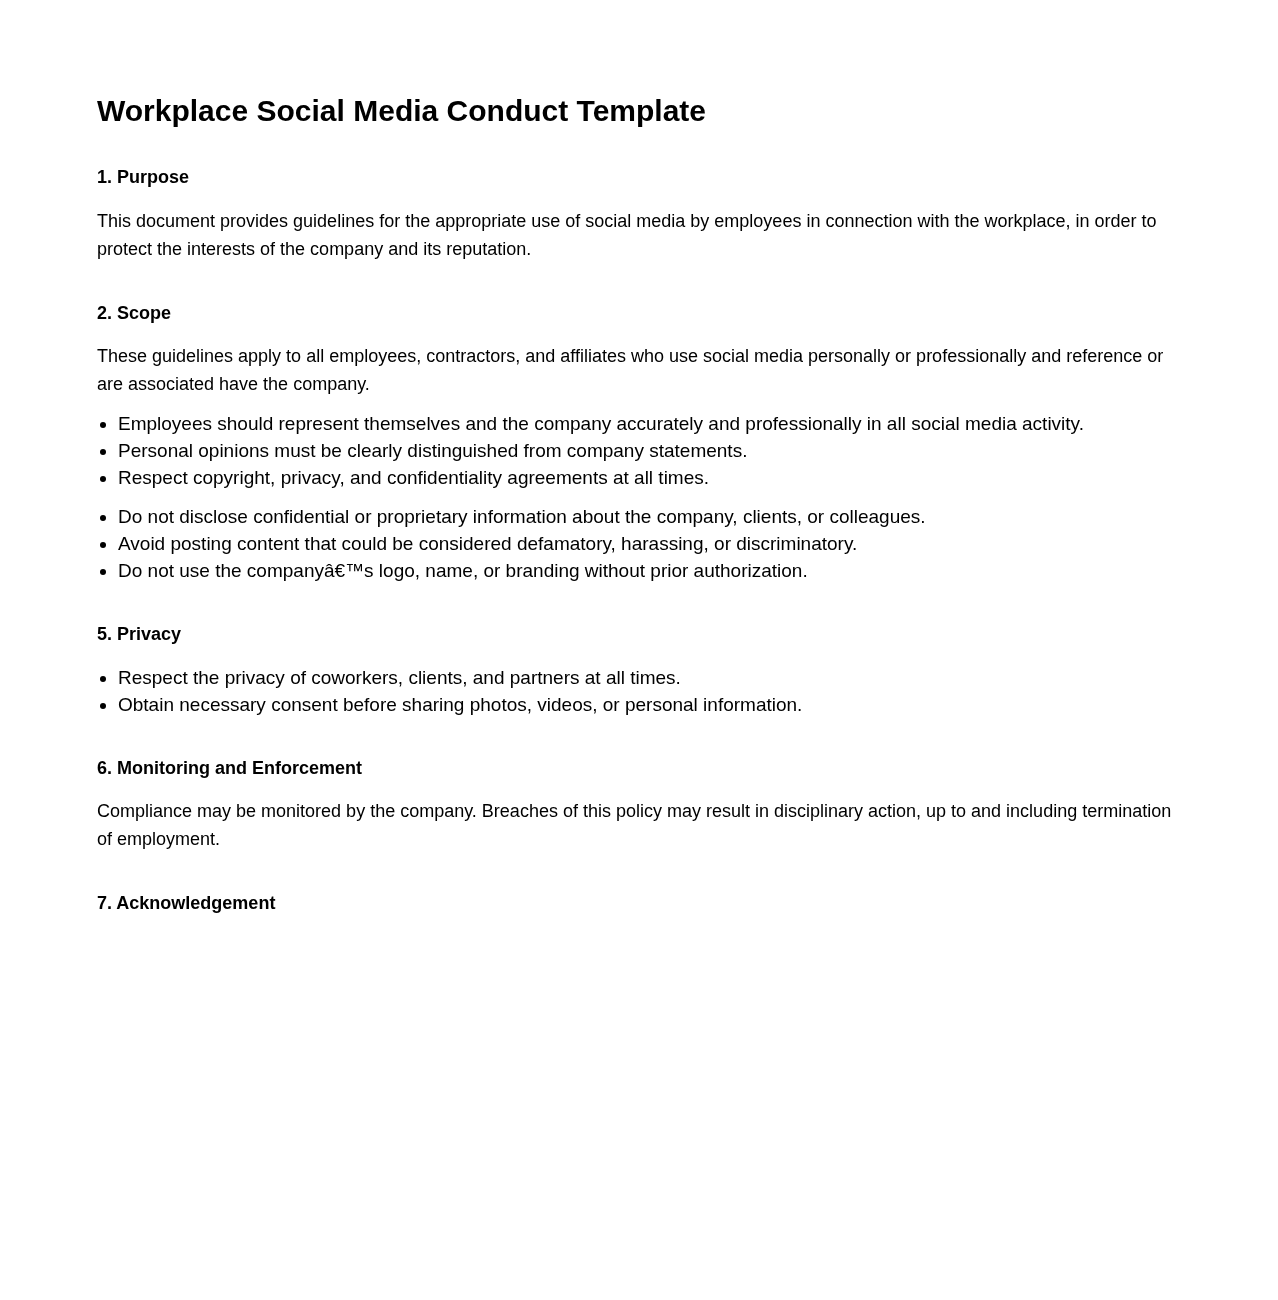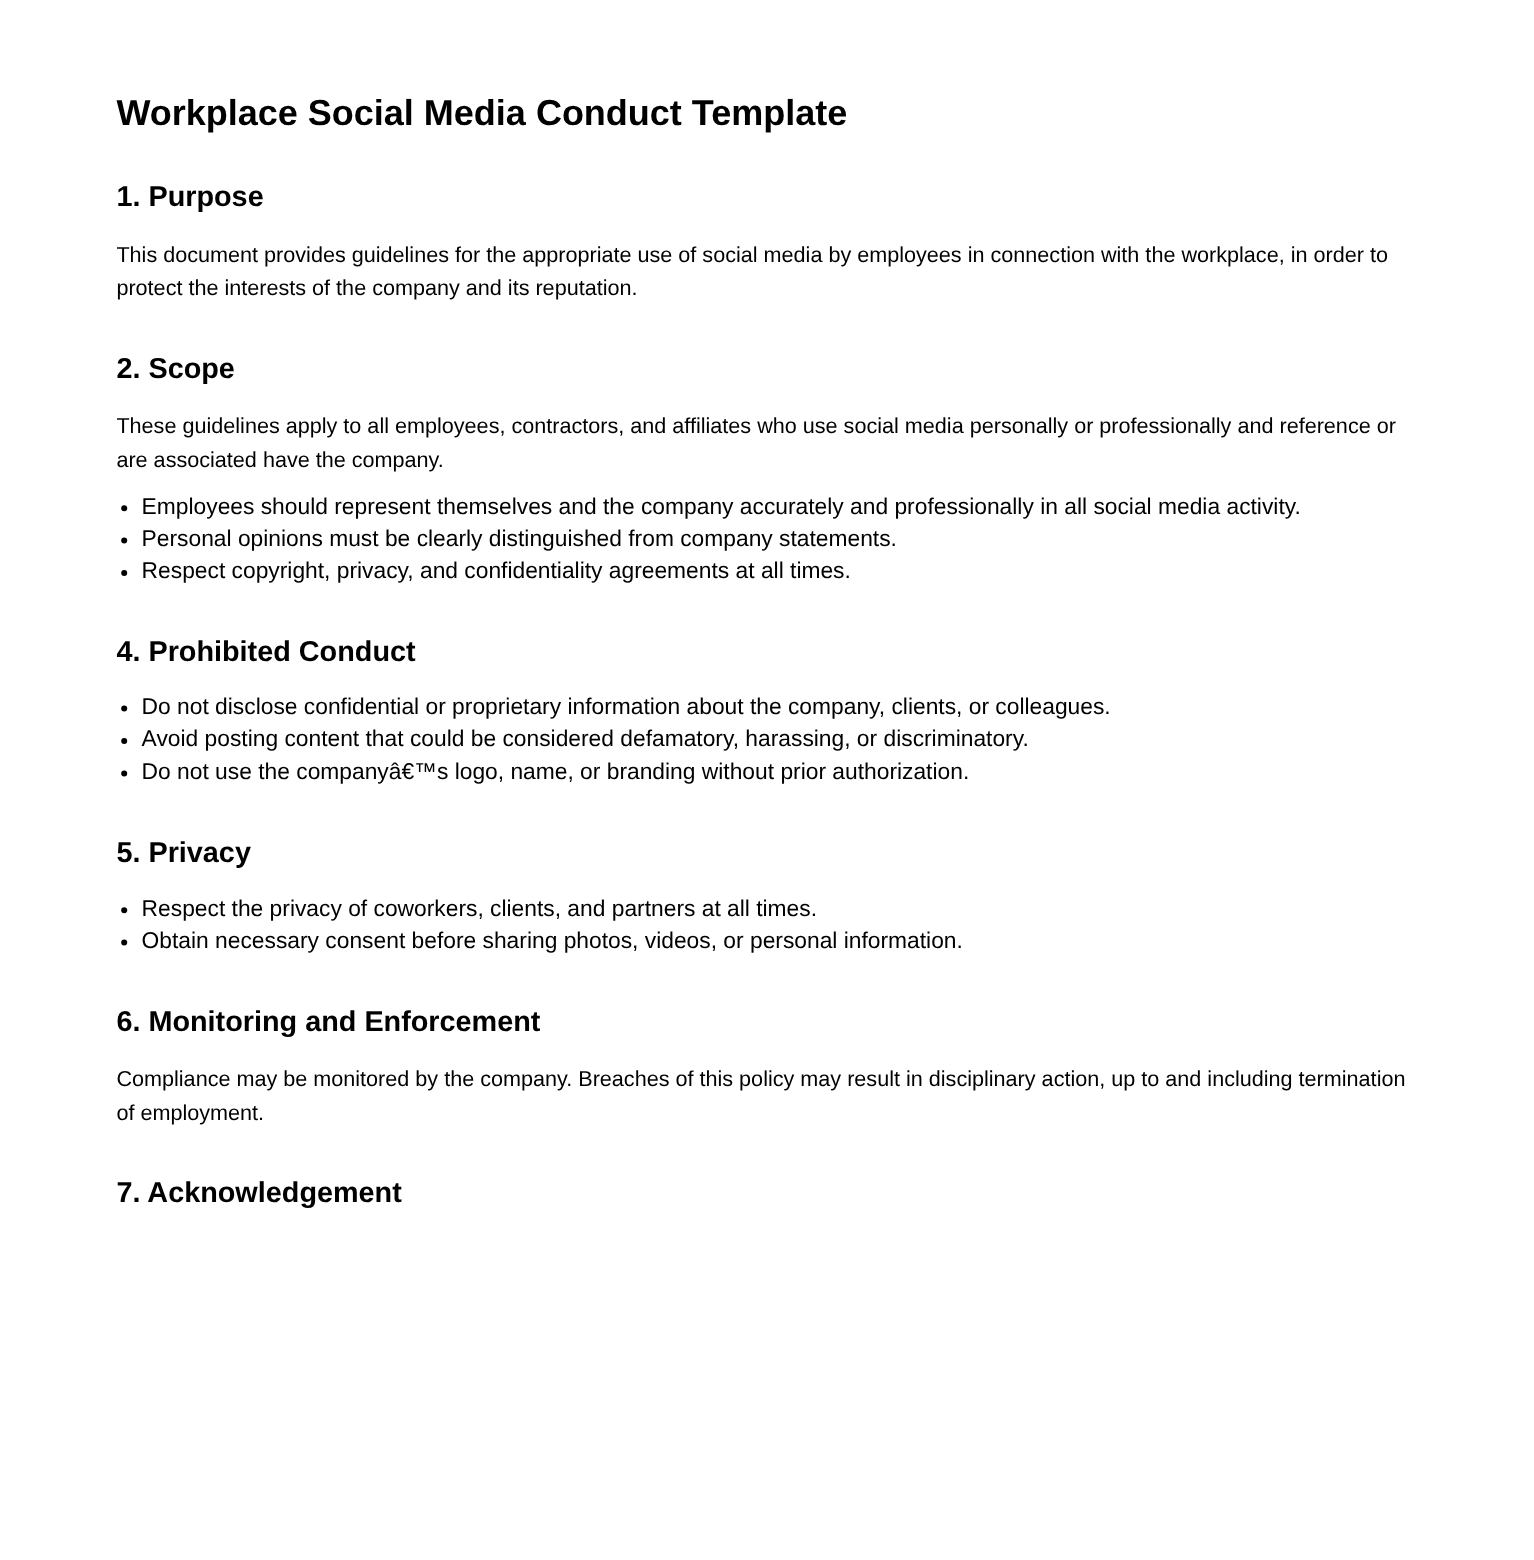--- a/index.html
+++ b/index.html
@@ -10,32 +10,32 @@
   }
   body {
     width: 1278px;
     height: 1300px;
     font-family: "Liberation Sans", "DejaVu Sans", sans-serif;
     color: #000000;
     -webkit-font-smoothing: antialiased;
   }
   .page {
     width: 1084px;
-    margin: 0 auto;
+    margin: 16px auto;
     padding-top: 78px;
   }
   h1 {
     font-size: 30px;
     line-height: 1.1;
     font-weight: 700;
     margin: 0 0 28px 0;
     letter-spacing: 0;
   }
   h2 {
-    font-size: 24px;
+    font-size: 18px;
     line-height: 1.2;
     font-weight: 700;
     margin: 40px 0 18px 0;
   }
   p {
     font-size: 18px;
     line-height: 28px;
     margin: 0 0 12px 0;
   }
   ul {
@@ -63,21 +63,20 @@
         <p>These guidelines apply to all employees, contractors, and affiliates who use social media personally or professionally and reference or are associated have the company.</p>
       </section>
       <section class="doc-section">
         <ul>
           <li>Employees should represent themselves and the company accurately and professionally in all social media activity.</li>
           <li>Personal opinions must be clearly distinguished from company statements.</li>
           <li>Respect copyright, privacy, and confidentiality agreements at all times.</li>
         </ul>
       </section>
       <section class="doc-section">
-        <h2>4. Prohibited Conduct</h2>
         <ul>
           <li>Do not disclose confidential or proprietary information about the company, clients, or colleagues.</li>
           <li>Avoid posting content that could be considered defamatory, harassing, or discriminatory.</li>
           <li>Do not use the companyâ€™s logo, name, or branding without prior authorization.</li>
         </ul>
       </section>
       <section class="doc-section">
         <h2>5. Privacy</h2>
         <ul>
           <li>Respect the privacy of coworkers, clients, and partners at all times.</li>

